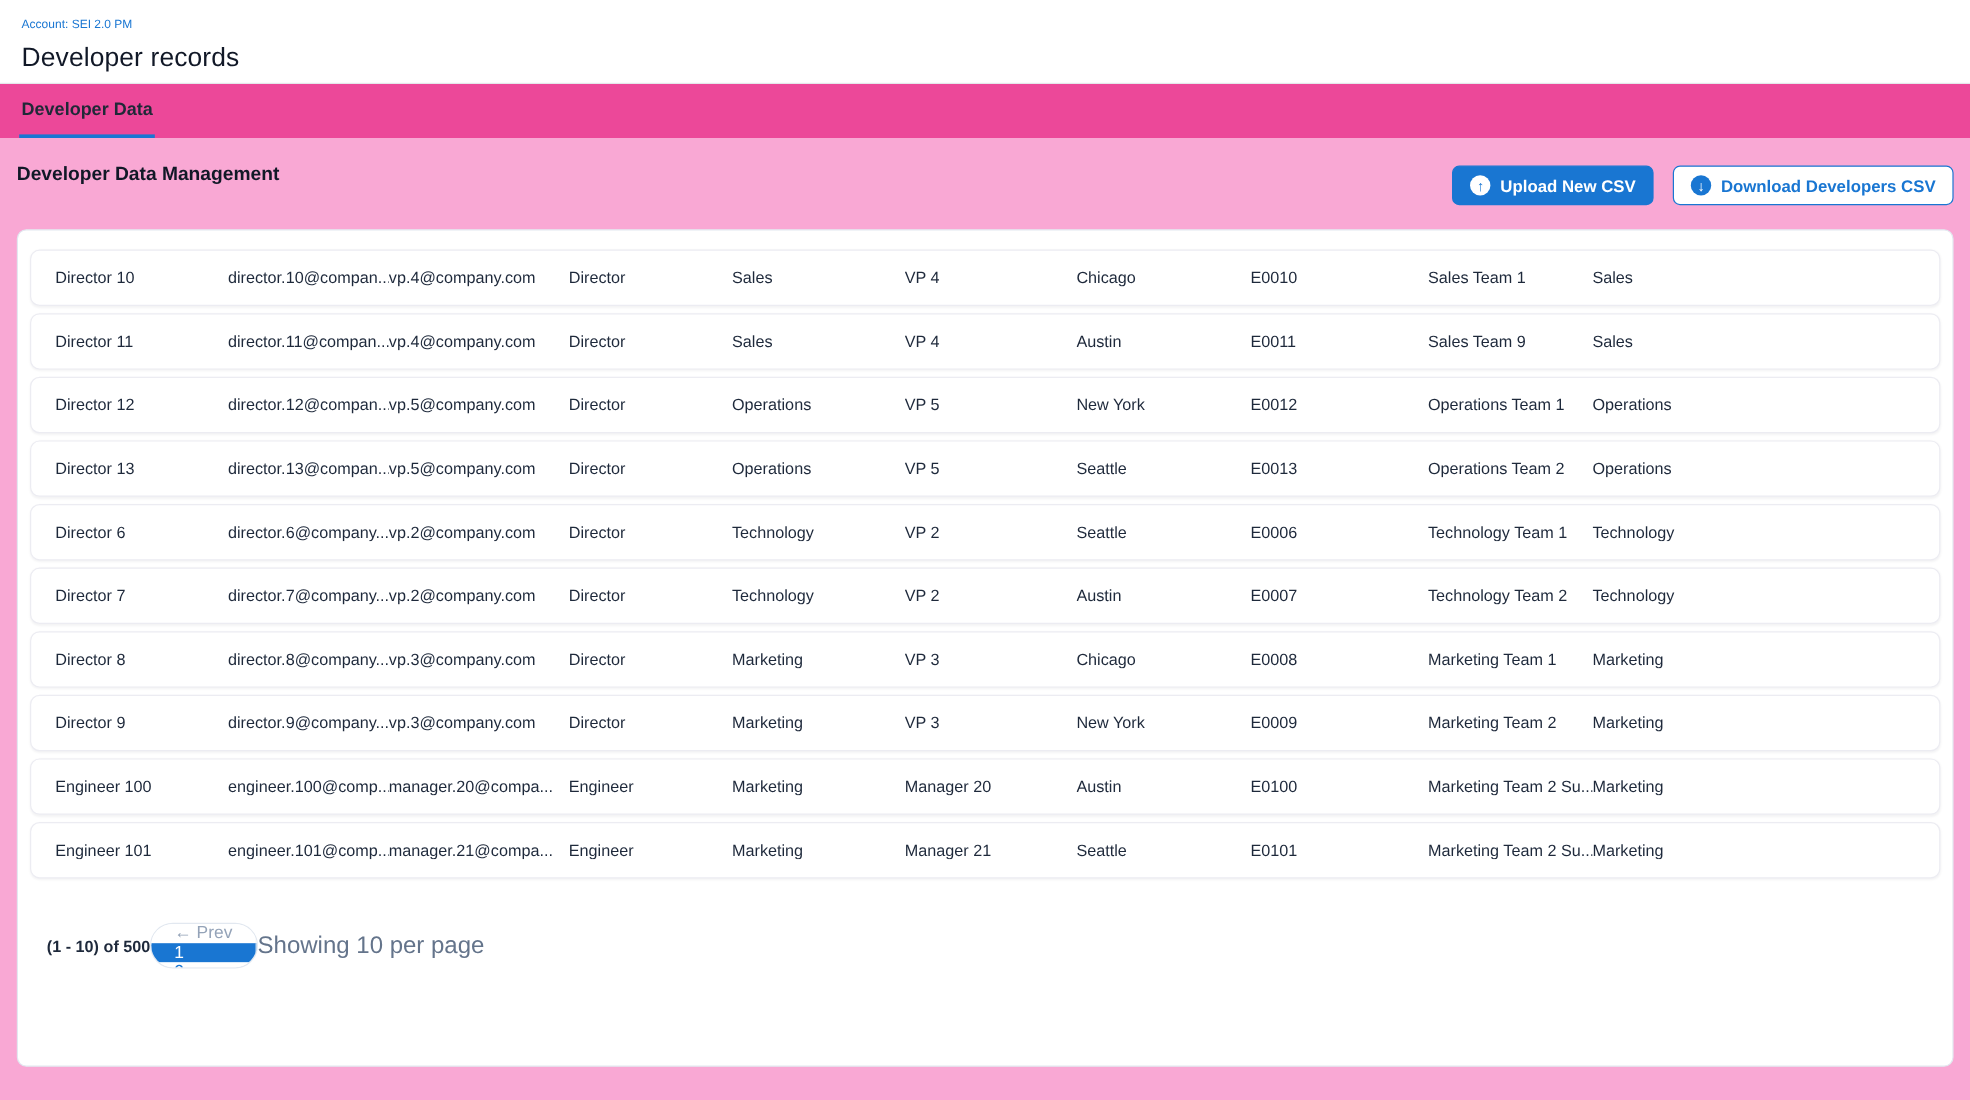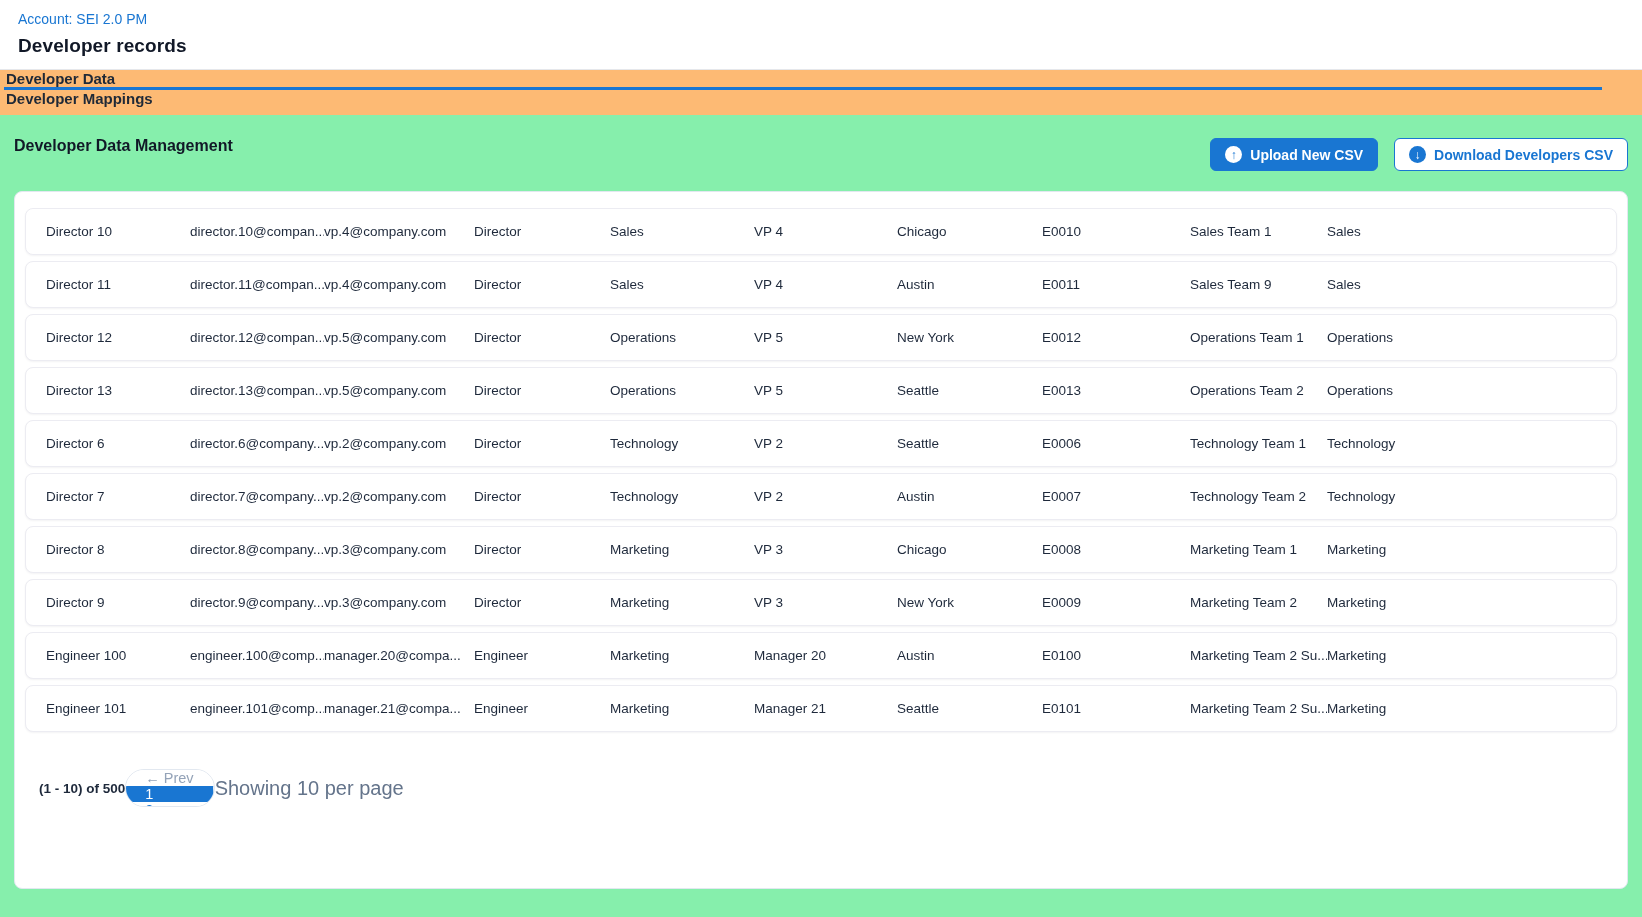--- a/index.html
+++ b/index.html
@@ -5,28 +5,28 @@
   * { margin:0; padding:0; box-sizing:border-box; }
   html,body { width:1642px; height:917px; }
   body {
     font-family: "Liberation Sans", sans-serif;
     background:#ffffff;
     color:#1e293b;
     overflow:hidden;
   }
   
   .top-header { padding:10px 18px 12px; background:#fff; border-bottom:1px solid #e5e7eb; height:70px; }
-  .account-link { color:#1976d2; font-size:14px; text-decoration:none; display:inline-block; cursor:pointer; }
-  .page-title { font-size:19px; font-weight:700; color:#111827; margin-top:7px; letter-spacing:.1px; }
-  
-  .tabs { display:flex; background:#fdba74; padding:0 4px; height:45px; align-items:stretch;flex-direction:column; }
+  .account-link { color:#1976d2; font-size:10px; text-decoration:none; display:inline-block; cursor:pointer; }
+  .page-title { font-size:22px; font-weight:400; color:#111827; margin-top:7px; letter-spacing:.1px; }
+  
+  .tabs { display:flex; background:#ec4899; padding:0 16px; height:45px; align-items:stretch; }
   .tab { font-size:15px; font-weight:700; color:#1f2937; display:flex; align-items:center; padding:0 2px; margin-right:36px; cursor:pointer; border-bottom:3px solid transparent; }
   .tab.active { border-bottom-color:#1976d2; }
   
-  .content { background:#86efac; height:802px; padding:0 14px; }
+  .content { background:#f9a8d4; height:802px; padding:0 14px; }
   .section-header { display:flex; justify-content:space-between; align-items:flex-start; padding:22px 0 0; height:76px; }
   .section-title { font-size:16px; font-weight:700; color:#111827; }
   .section-subtitle { font-size:13px; color:#5b6572; margin-top:5px; }
   .section-actions { display:flex; gap:16px; margin-top:1px; }
   .btn { display:inline-flex; align-items:center; gap:8px; font-family:"Liberation Sans",sans-serif; font-size:14px; font-weight:700; border-radius:6px; padding:7px 14px; cursor:pointer; line-height:1; }
   .btn-primary { background:#1976d2; color:#fff; border:1.5px solid #1976d2; }
   .btn-outline { background:#fff; color:#1976d2; border:1.5px solid #1976d2; }
   .icon-circle { width:17px; height:17px; border-radius:50%; display:inline-flex; align-items:center; justify-content:center; font-size:12px; font-weight:700; flex:0 0 auto; }
   .btn-primary .icon-circle { background:#fff; color:#1976d2; }
   .btn-outline .icon-circle { background:#1976d2; color:#fff; }
@@ -54,21 +54,20 @@
 
 <div class="page">
 
   <div class="top-header">
     <a class="account-link">Account: SEI 2.0 PM</a>
     <div class="page-title">Developer records</div>
   </div>
 
   <div class="tabs">
     <div class="tab active">Developer Data</div>
-    <div class="tab">Developer Mappings</div>
   </div>
 
   <div class="content">
 
     <div class="section-header">
       <div>
         <div class="section-title">Developer Data Management</div>
       </div>
       <div class="section-actions">
         <button class="btn btn-primary">

